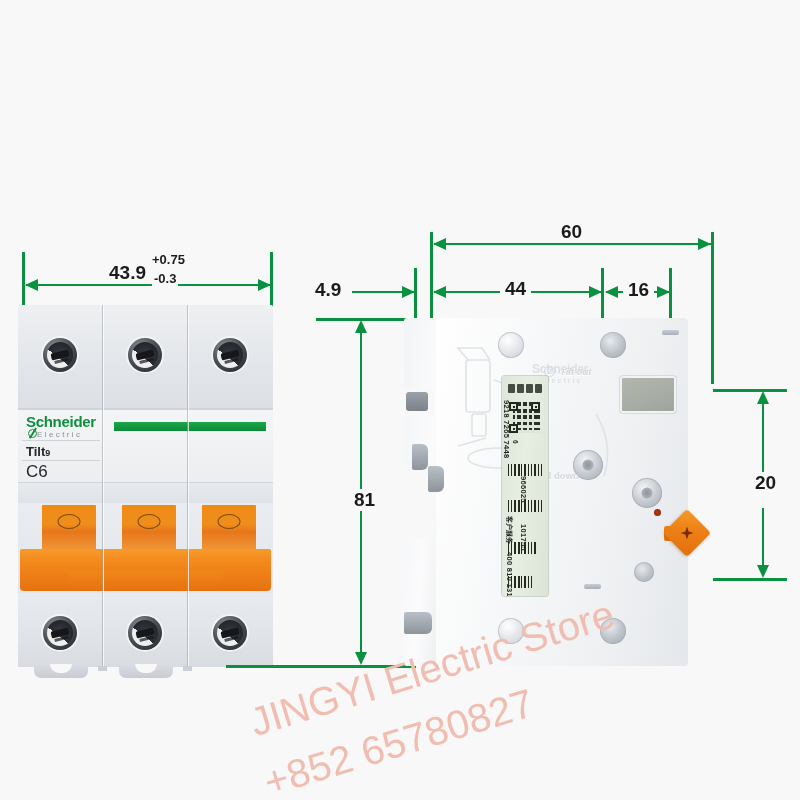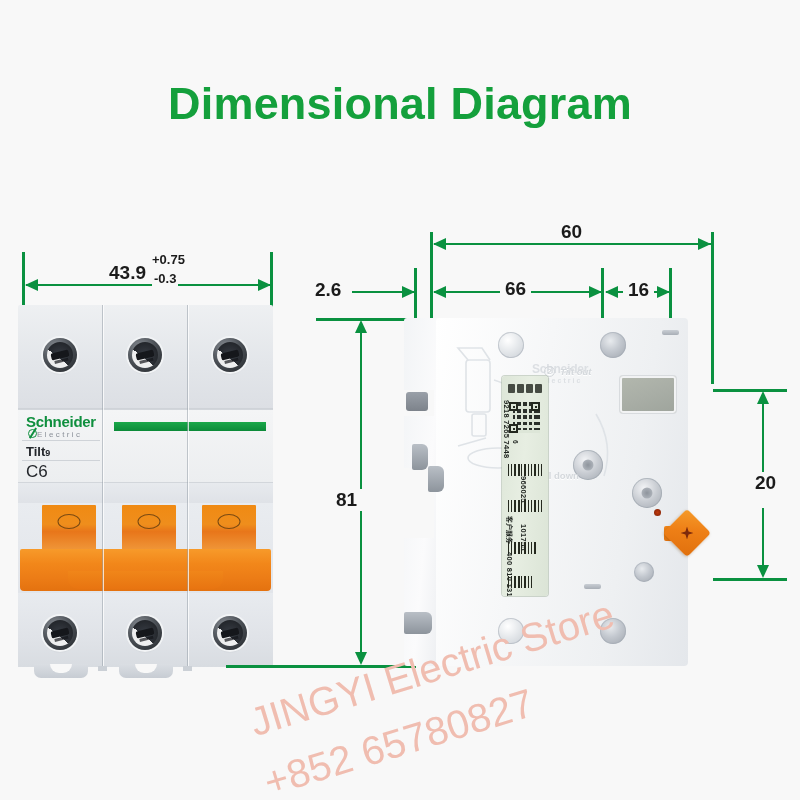--- a/index.html
+++ b/index.html
@@ -356,21 +356,20 @@
     pointer-events: none;
   }
   .wm1 { left: 258px; top: 700px; font-size: 40px; transform: rotate(-17deg); }
   .wm2 { left: 272px; top: 760px; font-size: 40px; transform: rotate(-17deg); }
 </style>
 </head>
 <body>
 
 <div id="stage">
 
-  <div class="title">Dimensional Diagram</div>
 
   <div>
     <div class="ext" style="left:22px; top:252px; height:60px;"></div>
     <div class="ext" style="left:270px; top:252px; height:60px;"></div>
     <div class="dimline hline" style="left:26px; top:284px; width:244px;"></div>
     <div class="arrow arr-left" style="left:25px; top:279px;"></div>
     <div class="arrow arr-right" style="left:258px; top:279px;"></div>
     <div class="dimtext" style="left:104px; top:262px;">43.9</div>
     <div class="tol" style="left:150px; top:252px;">+0.75</div>
     <div class="tol" style="left:152px; top:271px;">-0.3</div>
@@ -431,43 +430,43 @@
     <div class="ext" style="left:430px; top:232px; height:88px;"></div>
     <div class="ext" style="left:711px; top:232px; height:152px;"></div>
     <div class="dimline hline" style="left:434px; top:243px; width:277px;"></div>
     <div class="arrow arr-left" style="left:433px; top:238px;"></div>
     <div class="arrow arr-right" style="left:698px; top:238px;"></div>
     <div class="dimtext" style="left:556px; top:221px;">60</div>
 
     <div class="dimline hline" style="left:434px; top:291px; width:168px;"></div>
     <div class="arrow arr-left" style="left:433px; top:286px;"></div>
     <div class="arrow arr-right" style="left:589px; top:286px;"></div>
-    <div class="dimtext" style="left:500px; top:278px;">66</div>
+    <div class="dimtext" style="left:500px; top:278px;">44</div>
     <div class="ext" style="left:601px; top:268px; height:52px;"></div>
 
     <div class="dimline hline" style="left:606px; top:291px; width:64px;"></div>
     <div class="arrow arr-left" style="left:605px; top:286px;"></div>
     <div class="arrow arr-right" style="left:657px; top:286px;"></div>
     <div class="dimtext" style="left:623px; top:279px;">16</div>
     <div class="ext" style="left:669px; top:268px; height:52px;"></div>
 
     <div class="dimline hline" style="left:352px; top:291px; width:62px;"></div>
     <div class="arrow arr-right" style="left:402px; top:286px;"></div>
-    <div class="dimtext" style="left:310px; top:279px;">2.6</div>
+    <div class="dimtext" style="left:310px; top:279px;">4.9</div>
     <div class="ext" style="left:414px; top:268px; height:52px;"></div>
   </div>
 
   <div>
     <div class="exth" style="left:316px; top:318px; width:100px;"></div>
     <div class="exth" style="left:226px; top:665px; width:190px;"></div>
     <div class="dimline vline" style="left:360px; top:330px; height:160px;"></div>
     <div class="dimline vline" style="left:360px; top:510px; height:145px;"></div>
     <div class="arrow arr-up" style="left:355px; top:320px;"></div>
     <div class="arrow arr-down" style="left:355px; top:652px;"></div>
-    <div class="dimtext" style="left:331px; top:489px;">81</div>
+    <div class="dimtext" style="left:349px; top:489px;">81</div>
   </div>
 
   <div>
     <div class="exth" style="left:713px; top:389px; width:74px;"></div>
     <div class="exth" style="left:713px; top:578px; width:74px;"></div>
     <div class="dimline vline" style="left:762px; top:400px; height:72px;"></div>
     <div class="dimline vline" style="left:762px; top:508px; height:58px;"></div>
     <div class="arrow arr-up" style="left:757px; top:391px;"></div>
     <div class="arrow arr-down" style="left:757px; top:565px;"></div>
     <div class="dimtext" style="left:750px; top:472px;">20</div>

